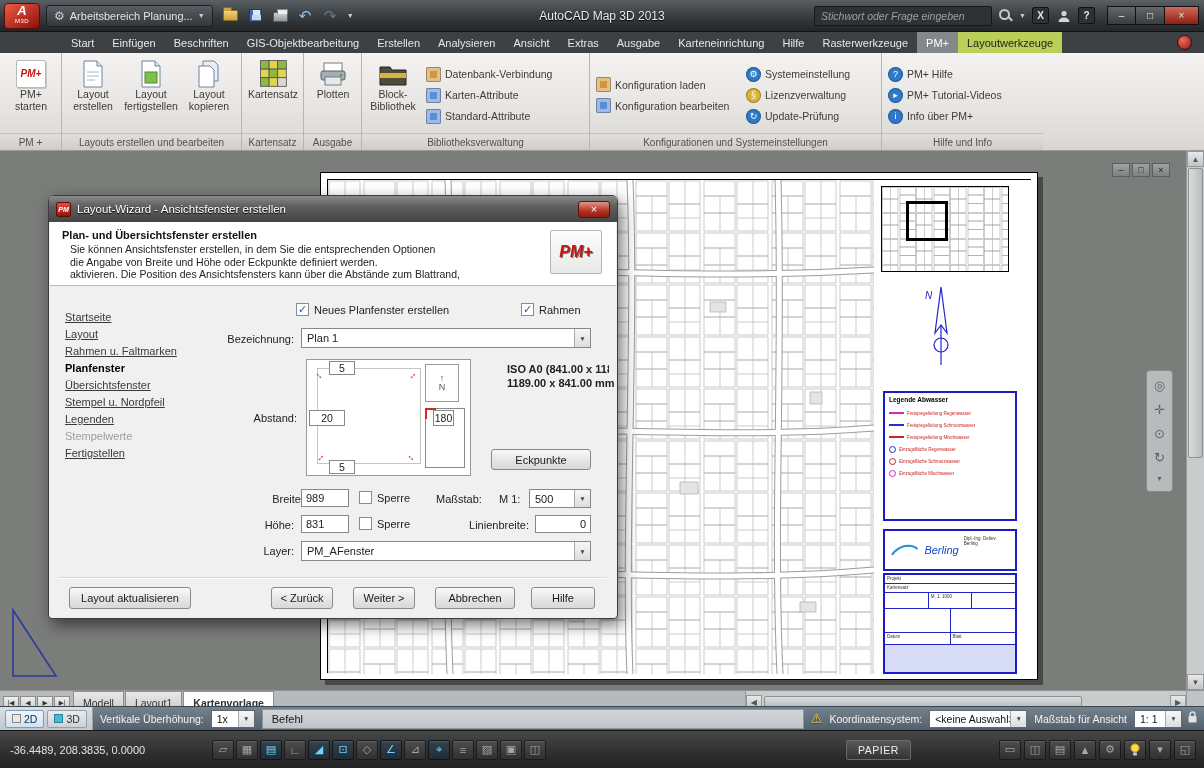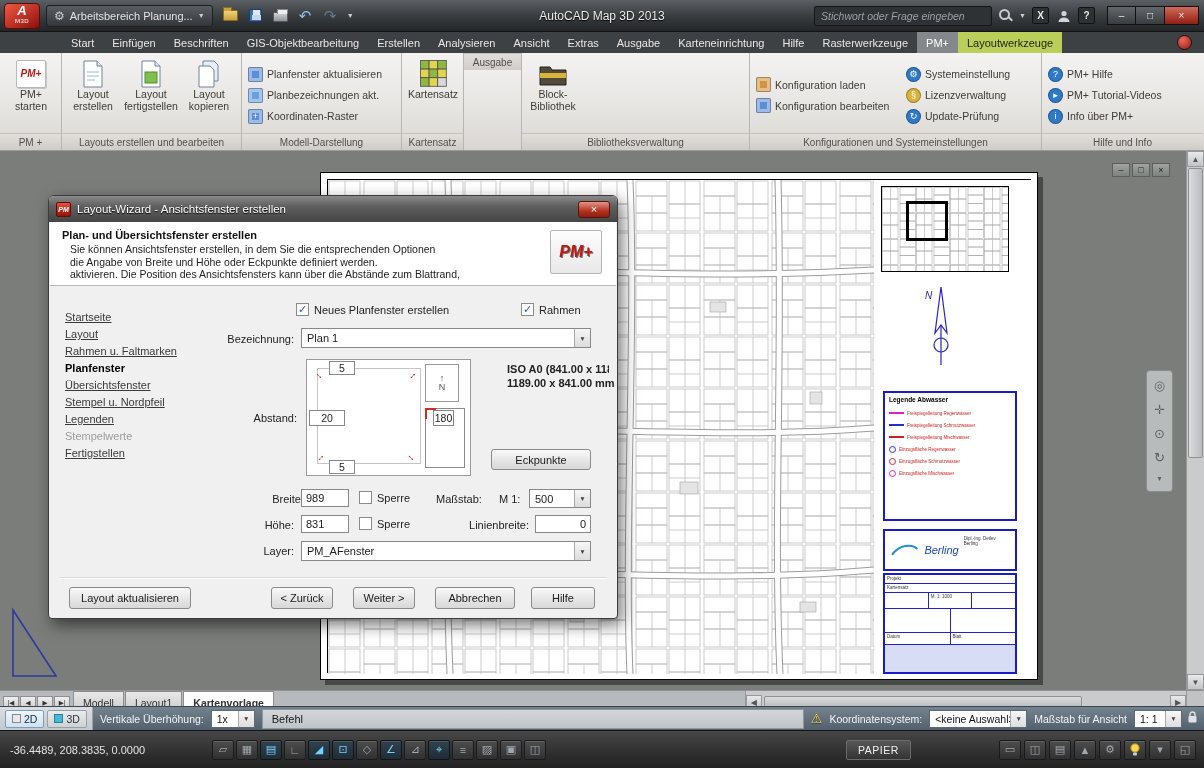--- a/index.html
+++ b/index.html
@@ -272,39 +272,20 @@
                 <path d="M7,1 h11 l4,4 v16 h-15 z" fill="#e9eef5" stroke="#6f83a0"></path>
                 <path d="M3,6 h11 l4,4 v17 h-15 z" fill="#fff" stroke="#6f83a0"></path>
               </svg>
             </span>
           <span class="l1">Layout</span>
           <span class="l2">kopieren</span>
         </div>
       </div>
       <div class="rpt">Layouts erstellen und bearbeiten</div>
     </div>
-    <div class="rp" style="width:160px">
-      <div class="rpc">
-        <div class="vst">
-          <div class="si">
-              <span class="mi sq" style="background:#5b8ed6"></span>
-              <span>Planfenster aktualisieren</span>
-            </div>
-          <div class="si">
-              <span class="mi sq" style="background:#6aa0e0"></span>
-              <span>Planbezeichnungen akt.</span>
-            </div>
-          <div class="si">
-              <span class="mi sq" style="background:#5b8ed6">+</span>
-              <span>Koordinaten-Raster</span>
-            </div>
-        </div>
-      </div>
-      <div class="rpt">Modell-Darstellung</div>
-    </div>
     <div class="rp" style="width:62px">
       <div class="rpc">
         <div class="bb">
           <span class="ic">
               <svg width="27" height="27" viewBox="0 0 27 27">
                 <g stroke="#4c4c4c" stroke-width="0.8">
                   <rect x="0.5" y="0.5" width="8.6" height="8.6" fill="#8fb742"></rect>
                   <rect x="9.1" y="0.5" width="8.6" height="8.6" fill="#e3d44e"></rect>
                   <rect x="17.7" y="0.5" width="8.6" height="8.6" fill="#8fb742"></rect>
                   <rect x="0.5" y="9.1" width="8.6" height="8.6" fill="#e3d44e"></rect>
@@ -315,33 +296,60 @@
                   <rect x="17.7" y="17.7" width="8.6" height="8.6" fill="#d8d8d8"></rect>
                 </g>
               </svg>
             </span>
           <span class="l1">Kartensatz</span>
         </div>
       </div>
       <div class="rpt">Kartensatz</div>
     </div>
     <div class="rp" style="width:58px">
+      <div class="rpc">
+        <div class="bb" style="width:54px">
+          <span class="ic">
+              <svg width="28" height="26" viewBox="0 0 28 26">
+                <rect x="5" y="2" width="18" height="9" fill="#fff" stroke="#7a7a7a"></rect>
+                <rect x="2" y="10" width="24" height="9" rx="2" fill="#a7adb3" stroke="#5a5f64"></rect>
+                <rect x="6" y="16" width="16" height="8" fill="#e6e9eb" stroke="#7a7a7a"></rect>
+                <circle cx="22" cy="14" r="1.3" fill="#3fae49"></circle>
+              </svg>
+            </span>
+          <span class="l1">Plotten</span>
+        </div>
+      </div>
       <div class="rpt">Ausgabe</div>
     </div>
     <div class="rp" style="width:228px">
       <div class="rpc">
         <div class="bb">
           <span class="ic">
               <svg width="28" height="24" viewBox="0 0 28 24">
                 <path d="M1,5 h10 l2,3 h14 v15 h-26 z" fill="#4f4a3a" stroke="#262218"></path>
                 <rect x="1" y="11" width="26" height="5" fill="#d9b43a"></rect>
               </svg>
             </span>
           <span class="l1">Block-</span>
           <span class="l2">Bibliothek</span>
+        </div>
+        <div class="vst" style="width:163px">
+          <div class="si">
+              <span class="mi sq" style="background:#d2953e"></span>
+              <span>Datenbank-Verbindung</span>
+            </div>
+          <div class="si">
+              <span class="mi sq" style="background:#5b8ed6"></span>
+              <span>Karten-Attribute</span>
+            </div>
+          <div class="si">
+              <span class="mi sq" style="background:#5b8ed6"></span>
+              <span>Standard-Attribute</span>
+            </div>
         </div>
       </div>
       <div class="rpt">Bibliotheksverwaltung</div>
     </div>
     <div class="rp" style="width:292px">
       <div class="rpc">
         <div class="vst" style="width:150px">
           <div class="si">
               <span class="mi sq" style="background:#d2953e"></span>
               <span>Konfiguration laden</span>

